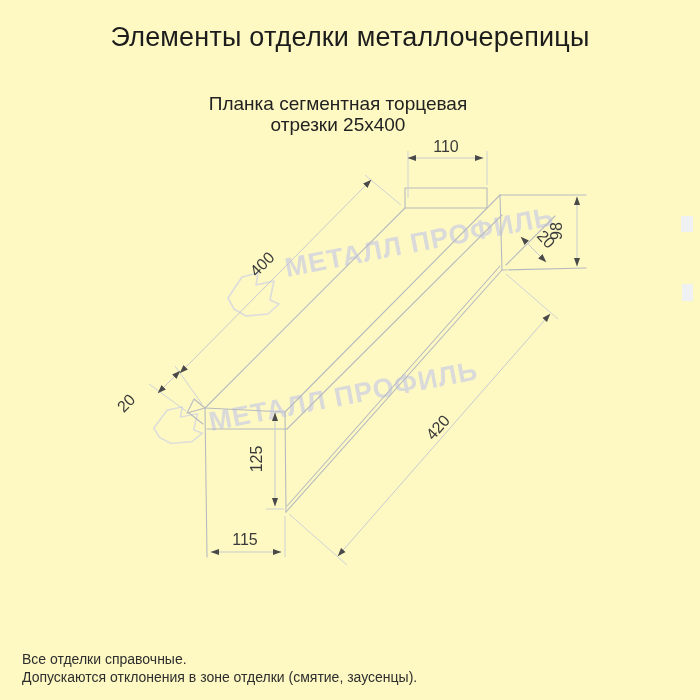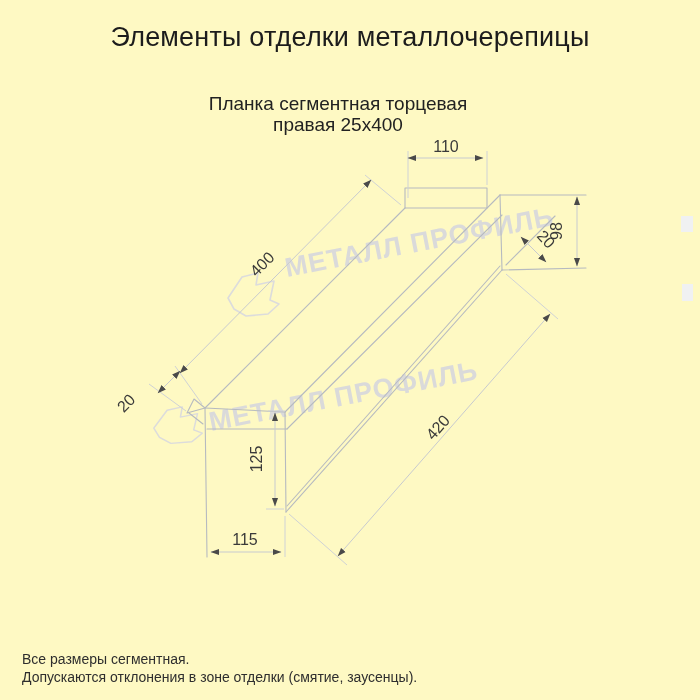--- a/index.html
+++ b/index.html
@@ -22,21 +22,21 @@
 </style>
 </head>
 <body>
 
 <div class="page">
 
   <div class="title">Элементы отделки металлочерепицы</div>
 
   <div class="subtitle">
     <div>Планка сегментная торцевая</div>
-    <div>правая 25х400</div>
+    <div>отрезки 25х400</div>
   </div>
 
   <svg width="700" height="700" viewBox="0 0 700 700">
     <defs>
       <marker id="arr" viewBox="0 0 10 10" refX="9" refY="5" markerWidth="9" markerHeight="9" orient="auto-start-reverse">
         <path d="M0,1.6 L9.5,5 L0,8.4 z" fill="#4a4a4a"></path>
       </marker>
     </defs>
 
     <g>
@@ -102,17 +102,17 @@
       <text class="dimtext" x="442" y="431" text-anchor="middle" transform="rotate(-49,442,431)">420</text>
     </g>
 
     <g>
       <path class="edgeart" d="M681,216 h12 v16 h-12 z"></path>
       <path class="edgeart" d="M682,284 h11 v17 h-11 z"></path>
     </g>
   </svg>
 
   <div class="notes">
-    <div>Все размеры сегментная.</div>
+    <div>Все отделки справочные.</div>
     <div>Допускаются отклонения в зоне отделки (смятие, заусенцы).</div>
   </div>
 
 </div>
 
 </body></html>

